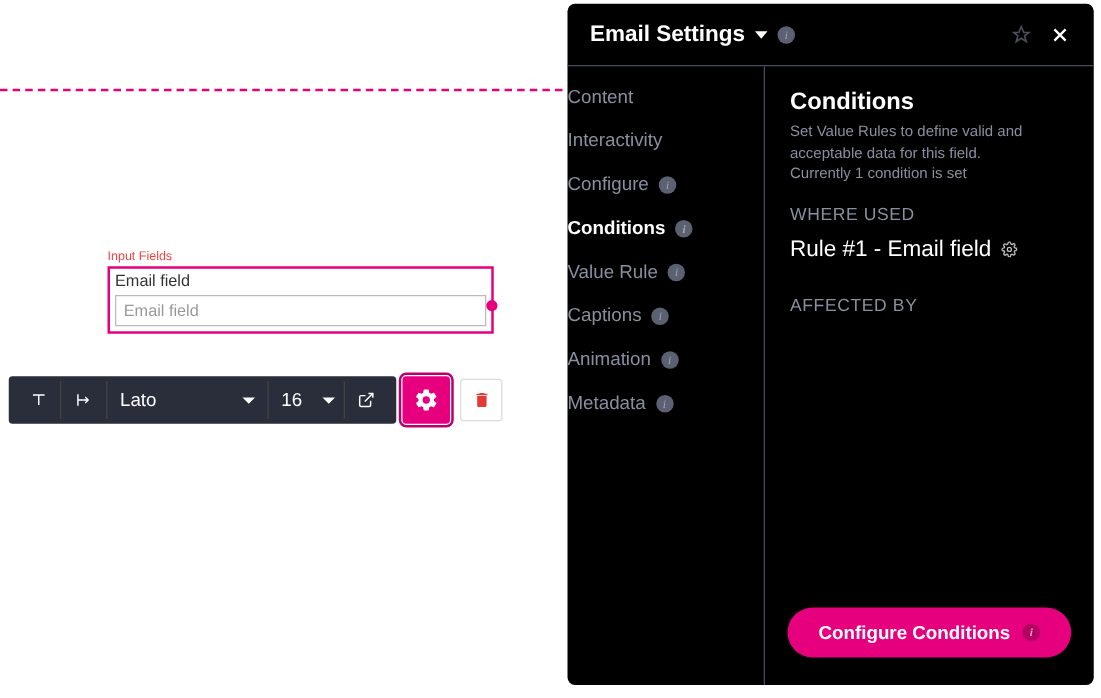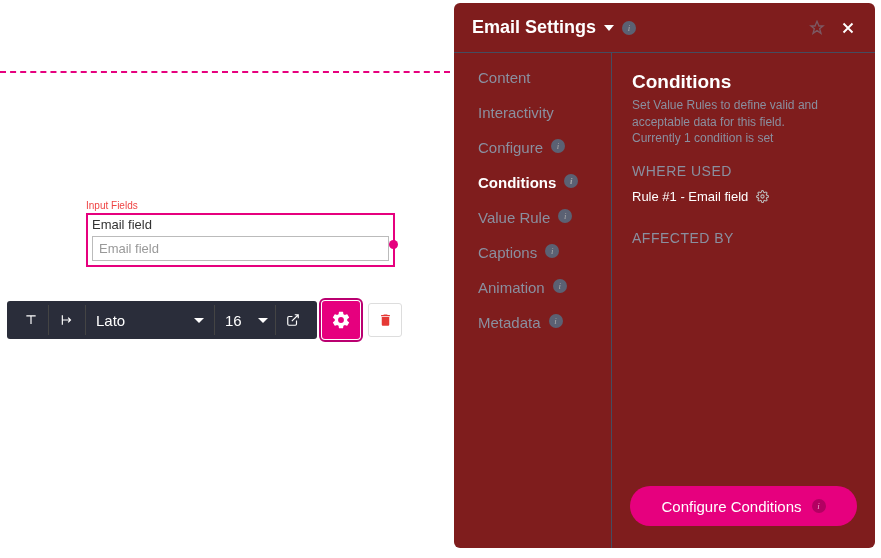--- a/index.html
+++ b/index.html
@@ -140,21 +140,21 @@
       margin-left: 8px;
       border-radius: 3px;
     }
     
     .panel {
       position: absolute;
       top: 3px;
       right: 6px;
       width: 421px;
       height: 545px;
-      background: #7f1d1d;
+      background: #000000;
       border-radius: 6px;
       color: #fff;
       display: flex;
       flex-direction: column;
     }
     
     .panel-header {
       display: flex;
       align-items: center;
       padding: 14px 18px;
@@ -206,23 +206,23 @@
       width: 158px;
       border-right: 1px solid #454c5f;
       padding: 16px 0;
       display: flex;
       flex-direction: column;
       gap: 18px;
     }
     
     .nav-item {
       display: flex;
-      align-items: flex-start;
+      align-items: center;
       gap: 8px;
-      padding: 0 24px;
+      padding: 0 0;
       color: #8a8f9f;
       font-size: 15px;
       cursor: pointer;
     }
     
     .nav-item.active {
       color: #fff;
       font-weight: bold;
     }
     
@@ -256,39 +256,39 @@
       font-size: 14px;
       color: #8a8f9f;
       letter-spacing: 0.5px;
       margin-bottom: 10px;
     }
     
     .rule-row {
       display: flex;
       align-items: center;
       gap: 8px;
-      font-size: 13px;
+      font-size: 18px;
       margin-bottom: 26px;
     }
     
     .configure-btn {
       position: absolute;
       bottom: 22px;
       left: 18px;
       right: 18px;
       background: #e6007e;
       border-radius: 22px;
       height: 40px;
       display: flex;
       align-items: center;
       justify-content: center;
       gap: 10px;
       color: #fff;
       font-size: 15px;
-      font-weight: 400;
+      font-weight: 700;
       cursor: pointer;
     }
     .configure-btn .info-dot {
       background: #b30062;
       color: #f0a0c8;
     }
   </style>
 </head>
 <body>
 

